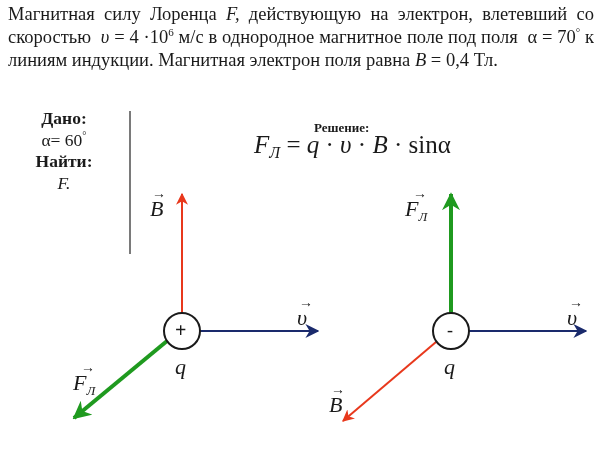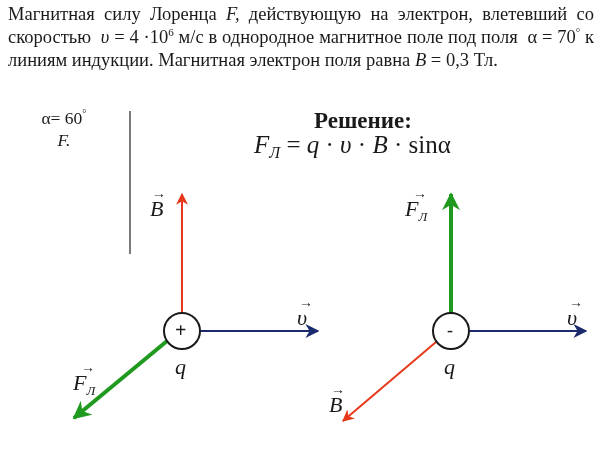--- a/index.html
+++ b/index.html
@@ -7,38 +7,40 @@
          font-family:"Liberation Serif", serif; color:#1a1a1a; }
   .problem { position:absolute; left:8px; top:3px; width:586px; font-size:18.5px;
              line-height:23px; text-align:justify; text-align-last:left; }
   .problem i { font-style:italic; }
   .problem sup { font-size:11px; vertical-align:7px; line-height:0; }
   .given { position:absolute; left:0; top:108px; width:128px; text-align:center;
            font-size:17.5px; line-height:21.5px; }
   .given b { font-weight:bold; }
   .given sup { font-size:10.5px; vertical-align:7px; line-height:0; }
   .divider { position:absolute; left:129px; top:111px; width:1.5px; height:143px; background:#7a7a7a; }
-  .solution-title { position:absolute; left:314px; top:108px; font-weight:bold; font-size:23px; }
+  .solution-title { position:absolute; left:314px; top:120px; font-weight:bold; font-size:13px; }
   .formula { position:absolute; left:254px; top:131px; font-size:25px; white-space:nowrap; }
   .formula i { font-style:italic; }
   .formula sub { font-size:16px; vertical-align:-5px; line-height:0; }
   svg.diagram { position:absolute; left:0; top:0; }
   .lbl { position:absolute; font-style:italic; font-size:22px; line-height:22px; white-space:nowrap; }
   .lbl .vec { position:absolute; font-style:normal; font-size:14px; top:-15px; left:2px; }
   .lbl sub { font-size:13px; vertical-align:-5px; line-height:0; }
 </style>
 </head>
 <body>
 
 <div class="problem">
-  <span>Магнитная силу Лоренца </span><i>F,</i><span> действующую на электрон, влетевший со скоростью </span>&nbsp;<i>υ</i><span> = 4 ·10</span><sup>6</sup><span> м/с в однородное магнитное поле под поля </span>&nbsp;<span>α = 70</span><sup>°</sup><span> к линиям индукции. Магнитная электрон поля равна </span><i>B</i><span> = 0,3 Тл.</span>
+  <span>Магнитная силу Лоренца </span><i>F,</i><span> действующую на электрон, влетевший со скоростью </span>&nbsp;<i>υ</i><span> = 4 ·10</span><sup>6</sup><span> м/с в однородное магнитное поле под поля </span>&nbsp;<span>α = 70</span><sup>°</sup><span> к линиям индукции. Магнитная электрон поля равна </span><i>B</i><span> = 0,4 Тл.</span>
 </div>
 
 <div class="given">
+  <div><b>Дано:</b></div>
   <div><span>α= 60</span><sup>°</sup></div>
+  <div><b>Найти:</b></div>
   <div><i>F.</i></div>
 </div>
 <div class="divider"></div>
 
 <div class="solution-title">Решение:</div>
 <div class="formula">
   <i>F</i><sub><i>Л</i></sub><span> = </span><i>q</i><span> · </span><i>υ</i><span> · </span><i>B</i><span> · </span><span>sinα</span>
 </div>
 
 <svg class="diagram" width="600" height="450" viewBox="0 0 600 450">

